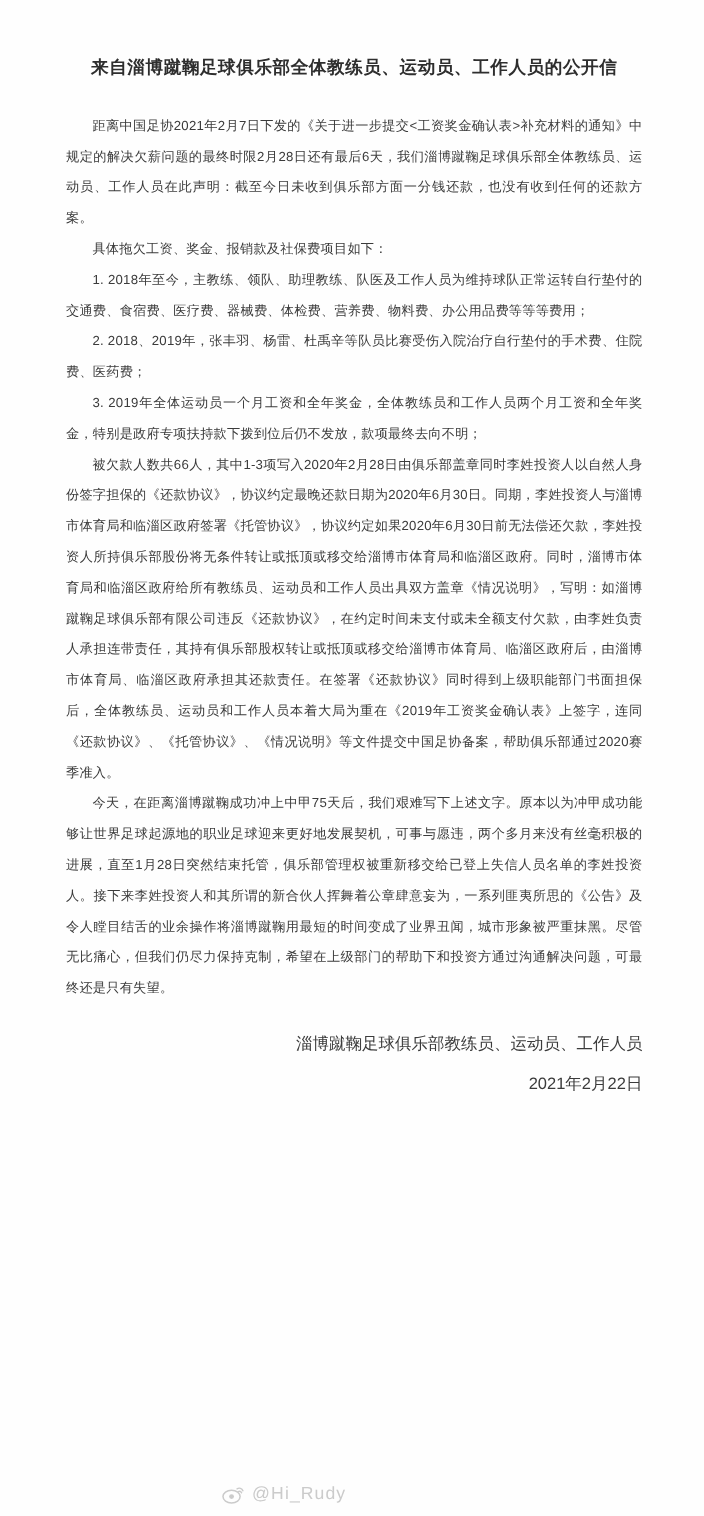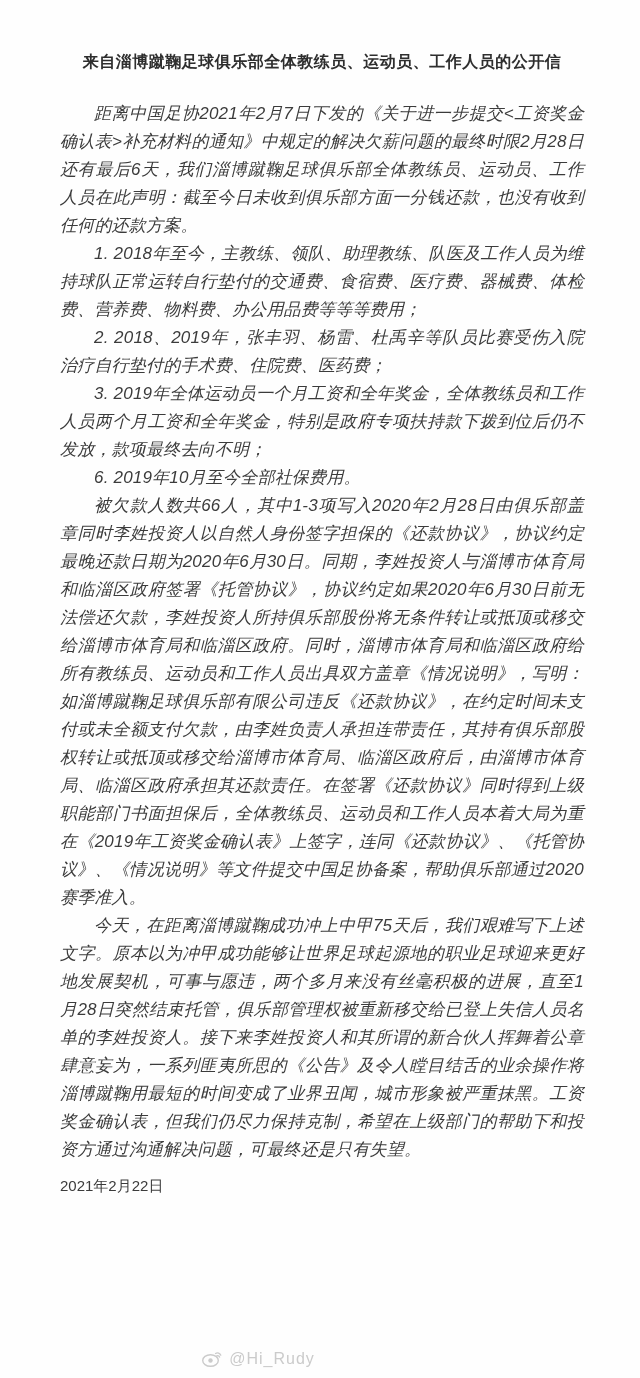--- a/index.html
+++ b/index.html
@@ -23,38 +23,38 @@
     text-align: center;
     font-size: 16px;
     font-weight: bold;
     color: #2e2e2e;
     line-height: 24px;
     margin: 8px 0 26px 0;
     letter-spacing: 0.5px;
   }
   .body-text p.para {
     margin: 0;
-    font-size: 17px;
+    font-size: 12px;
     line-height: 28px;
     text-align: justify;
     text-indent: 2em;
     font-weight: 500;
     letter-spacing: 0.2px;
     word-break: break-all;
-    font-style: italic;
   }
   .signature {
     margin-top: 24px;
     text-align: right;
     font-size: 15px;
     font-weight: 500;
     line-height: 28px;
   }
   .letter-date {
     margin-top: 8px;
+    text-align: right;
     font-size: 15px;
     font-weight: 500;
     line-height: 28px;
   }
   .watermark {
     position: absolute;
     left: 0;
     right: 0;
     bottom: 10px;
     display: flex;
@@ -72,28 +72,29 @@
 </style>
 </head>
 <body>
 
 <div class="page">
 
   <div class="title">来自淄博蹴鞠足球俱乐部全体教练员、运动员、工作人员的公开信</div>
 
   <div class="body-text">
       <p class="para">距离中国足协2021年2月7日下发的《关于进一步提交&lt;工资奖金确认表&gt;补充材料的通知》中规定的解决欠薪问题的最终时限2月28日还有最后6天，我们淄博蹴鞠足球俱乐部全体教练员、运动员、工作人员在此声明：截至今日未收到俱乐部方面一分钱还款，也没有收到任何的还款方案。</p>
+      <p class="para">具体拖欠工资、奖金、报销款及社保费项目如下：</p>
       <p class="para">1. 2018年至今，主教练、领队、助理教练、队医及工作人员为维持球队正常运转自行垫付的交通费、食宿费、医疗费、器械费、体检费、营养费、物料费、办公用品费等等等费用；</p>
       <p class="para">2. 2018、2019年，张丰羽、杨雷、杜禹辛等队员比赛受伤入院治疗自行垫付的手术费、住院费、医药费；</p>
       <p class="para">3. 2019年全体运动员一个月工资和全年奖金，全体教练员和工作人员两个月工资和全年奖金，特别是政府专项扶持款下拨到位后仍不发放，款项最终去向不明；</p>
-      <p class="para">6. 2019年10月至今全部社保费用。</p>
       <p class="para">被欠款人数共66人，其中1-3项写入2020年2月28日由俱乐部盖章同时李姓投资人以自然人身份签字担保的《还款协议》，协议约定最晚还款日期为2020年6月30日。同期，李姓投资人与淄博市体育局和临淄区政府签署《托管协议》，协议约定如果2020年6月30日前无法偿还欠款，李姓投资人所持俱乐部股份将无条件转让或抵顶或移交给淄博市体育局和临淄区政府。同时，淄博市体育局和临淄区政府给所有教练员、运动员和工作人员出具双方盖章《情况说明》，写明：如淄博蹴鞠足球俱乐部有限公司违反《还款协议》，在约定时间未支付或未全额支付欠款，由李姓负责人承担连带责任，其持有俱乐部股权转让或抵顶或移交给淄博市体育局、临淄区政府后，由淄博市体育局、临淄区政府承担其还款责任。在签署《还款协议》同时得到上级职能部门书面担保后，全体教练员、运动员和工作人员本着大局为重在《2019年工资奖金确认表》上签字，连同《还款协议》、《托管协议》、《情况说明》等文件提交中国足协备案，帮助俱乐部通过2020赛季准入。</p>
-      <p class="para">今天，在距离淄博蹴鞠成功冲上中甲75天后，我们艰难写下上述文字。原本以为冲甲成功能够让世界足球起源地的职业足球迎来更好地发展契机，可事与愿违，两个多月来没有丝毫积极的进展，直至1月28日突然结束托管，俱乐部管理权被重新移交给已登上失信人员名单的李姓投资人。接下来李姓投资人和其所谓的新合伙人挥舞着公章肆意妄为，一系列匪夷所思的《公告》及令人瞠目结舌的业余操作将淄博蹴鞠用最短的时间变成了业界丑闻，城市形象被严重抹黑。工资奖金确认表，但我们仍尽力保持克制，希望在上级部门的帮助下和投资方通过沟通解决问题，可最终还是只有失望。</p>
+      <p class="para">今天，在距离淄博蹴鞠成功冲上中甲75天后，我们艰难写下上述文字。原本以为冲甲成功能够让世界足球起源地的职业足球迎来更好地发展契机，可事与愿违，两个多月来没有丝毫积极的进展，直至1月28日突然结束托管，俱乐部管理权被重新移交给已登上失信人员名单的李姓投资人。接下来李姓投资人和其所谓的新合伙人挥舞着公章肆意妄为，一系列匪夷所思的《公告》及令人瞠目结舌的业余操作将淄博蹴鞠用最短的时间变成了业界丑闻，城市形象被严重抹黑。尽管无比痛心，但我们仍尽力保持克制，希望在上级部门的帮助下和投资方通过沟通解决问题，可最终还是只有失望。</p>
     </div>
 
+  <div class="signature">淄博蹴鞠足球俱乐部教练员、运动员、工作人员</div>
 
   <div class="letter-date">2021年2月22日</div>
 
   <div class="watermark">
     <span>
       <svg width="22" height="19" viewBox="0 0 22 19" fill="none" xmlns="http://www.w3.org/2000/svg">
         <ellipse cx="9.5" cy="11.5" rx="7.8" ry="5.8" stroke="#cbcbcb" stroke-width="1.4"></ellipse>
         <circle cx="9.5" cy="11.5" r="2.2" fill="#cbcbcb"></circle>
         <path d="M14.5 4.5 C16.5 3.2 19 4.0 19.8 6.2" stroke="#cbcbcb" stroke-width="1.3" stroke-linecap="round"></path>
         <path d="M15.6 7.0 C16.8 6.4 18.2 6.9 18.6 8.1" stroke="#cbcbcb" stroke-width="1.3" stroke-linecap="round"></path>

